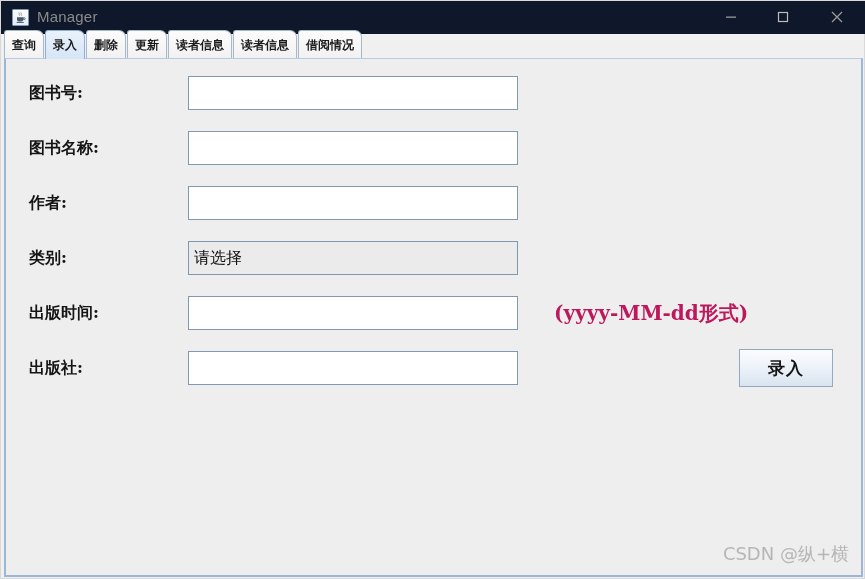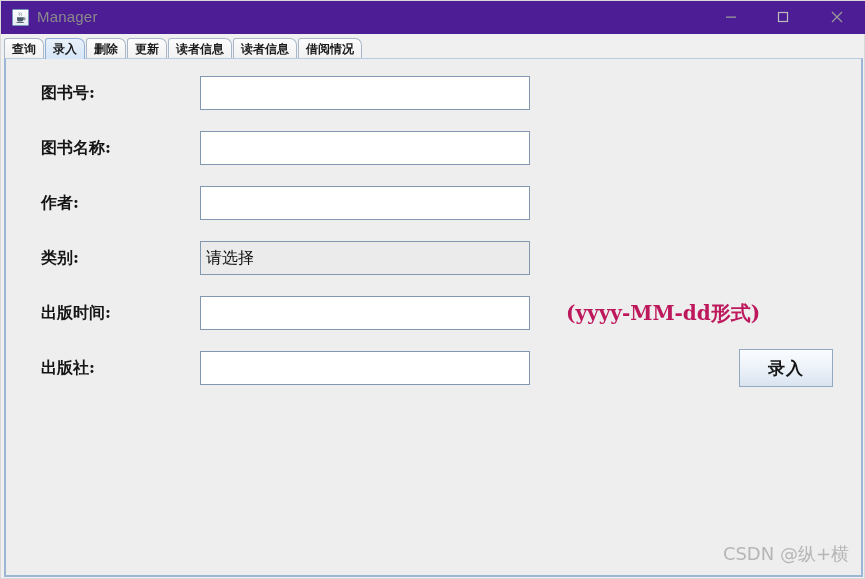--- a/index.html
+++ b/index.html
@@ -24,21 +24,21 @@
     box-sizing: border-box;
     border: 1px solid #d9d9d9;
   }
 
   
   #title-bar {
     position: absolute;
     left: 0; top: 0;
     width: 865px;
     height: 33px;
-    background: #4c1d95;
+    background: #0f172a;
     box-sizing: border-box;
     display: flex;
     align-items: center;
   }
   #window-icon {
     position: absolute;
     left: 11px;
     top: 8px;
     width: 17px;
     height: 17px;
@@ -79,21 +79,21 @@
     position: absolute;
     left: 3px;
     top: 36px;
     width: 859px;
     height: 22px;
     display: flex;
     align-items: flex-end;
   }
   .tab {
     position: relative;
-    height: 21px;
+    height: 29px;
     box-sizing: border-box;
     border: 1px solid #a9b8c9;
     border-bottom: none;
     border-radius: 3px 7px 0 0;
     background: linear-gradient(#fcfcfc, #f1f1f1);
     display: flex;
     align-items: center;
     justify-content: center;
     padding: 0 7px;
     margin-right: 1px;
@@ -127,21 +127,21 @@
     height: 519px;
     box-sizing: border-box;
     border: 2px solid #9db6d6;
     border-top: 1px solid #b7cbe3;
     background: #eeeeee;
   }
 
   
   .form-row {
     position: absolute;
-    left: 12px;
+    left: 0;
     width: 686px;
     height: 34px;
   }
   .field-label {
     position: absolute;
     left: 23px;
     top: 0;
     height: 34px;
     line-height: 34px;
     font-family: "DejaVu Serif", "Liberation Serif", serif;

